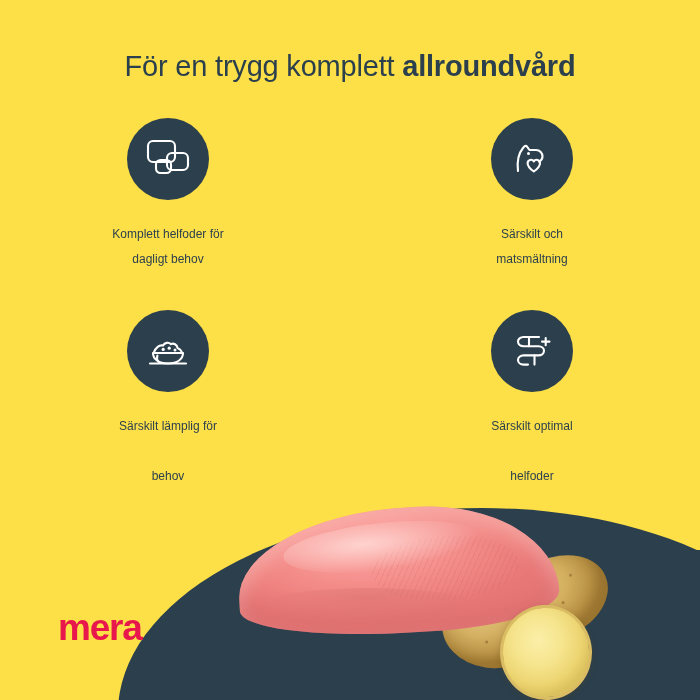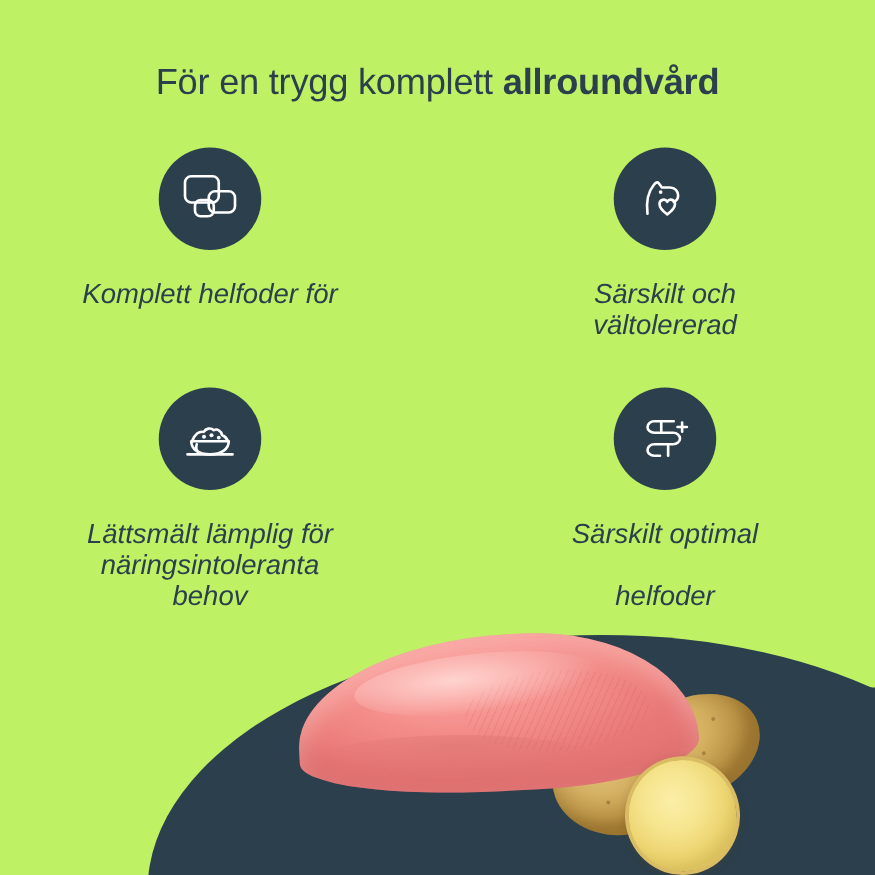--- a/index.html
+++ b/index.html
@@ -7,21 +7,21 @@
     padding: 0;
     background: #ffffff;
   }
   body {
     font-family: "Liberation Sans", sans-serif;
   }
   #page {
     position: relative;
     width: 700px;
     height: 700px;
-    background: #bef264;
+    background: #fde047;
     overflow: hidden;
   }
 
   
   .title {
     position: absolute;
     top: 48px;
     left: 0;
     width: 700px;
     text-align: center;
@@ -62,26 +62,25 @@
     margin: 0 auto 22px auto;
     display: flex;
     align-items: center;
     justify-content: center;
   }
   .icon-circle svg {
     display: block;
   }
 
   .feature-label {
-    font-size: 22px;
+    font-size: 12px;
     line-height: 25px;
     color: #2b3f4d;
     font-weight: 400;
     padding: 0 14px;
-    font-style: italic;
   }
 
   
   .hero {
     position: absolute;
     left: 0;
     top: 430px;
     width: 700px;
     height: 270px;
     overflow: hidden;
@@ -220,52 +219,53 @@
     <div class="feature col-left row-top">
       <div class="icon-circle">
         <svg width="46" height="44" viewBox="0 0 46 44" fill="none" stroke="#ffffff" stroke-width="2.1">
           <rect x="3" y="4" width="27" height="21" rx="5"></rect>
           <rect x="22" y="16" width="21" height="17" rx="5"></rect>
           <rect x="11" y="23" width="15" height="13" rx="4.5"></rect>
         </svg>
       </div>
       <div class="feature-label">
         <span>Komplett helfoder för</span><br>
+        <span>dagligt behov</span>
       </div>
     </div>
 
     <div class="feature col-right row-top">
       <div class="icon-circle">
         <svg width="46" height="44" viewBox="0 0 46 44" fill="none" stroke="#ffffff" stroke-width="2.1" stroke-linejoin="round" stroke-linecap="round">
           <path d="M9 34 C8 26 9 17 14 11 C15.5 9 17 8.3 18 9.6 L20.5 13 L27 13 C31 13 33.5 16 33.5 19.5 C33.5 22 32 23.6 30 24.5"></path>
           <circle cx="19.5" cy="16.6" r="1.5" fill="#ffffff" stroke="none"></circle>
           <path d="M31 26.2 C31 22.8 26.6 21.4 24.8 24.4 C23 21.4 18.6 22.8 18.6 26.2 C18.6 30 24.8 34.5 24.8 34.5 C24.8 34.5 31 30 31 26.2 Z"></path>
         </svg>
       </div>
       <div class="feature-label">
         <span>Särskilt och</span><br>
-        <span>vältolererad</span>
+        <span>matsmältning</span>
       </div>
     </div>
 
     <div class="feature col-left row-bottom">
       <div class="icon-circle">
         <svg width="48" height="44" viewBox="0 0 48 44" fill="none" stroke="#ffffff" stroke-width="2.1" stroke-linejoin="round" stroke-linecap="round">
           <path d="M9 24 C9 30 14.5 34.5 24 34.5 C33.5 34.5 39 30 39 24 Z"></path>
           <path d="M6 34.5 H42"></path>
           <path d="M9.6 24 C11.5 18.5 15.5 15.5 19 16.6 C20.6 13.6 24.6 12.8 27 15.2 C29.6 13.6 33 15.6 33.6 19 C36 20 37.6 21.8 38.4 24"></path>
           <circle cx="19.2" cy="20.4" r="1.6" fill="#ffffff" stroke="none"></circle>
           <circle cx="25.2" cy="19.2" r="1.6" fill="#ffffff" stroke="none"></circle>
           <circle cx="31" cy="21" r="1.5" fill="#ffffff" stroke="none"></circle>
           <path d="M13.4 26.5 C12.6 29.2 13 31.2 14.4 32.6"></path>
         </svg>
       </div>
       <div class="feature-label">
-        <span>Lättsmält lämplig för</span><br>
-        <span>näringsintoleranta</span><br>
+        <span>Särskilt lämplig för</span><br>
+        <br>
         <span>behov</span>
       </div>
     </div>
 
     <div class="feature col-right row-bottom">
       <div class="icon-circle">
         <svg width="46" height="44" viewBox="0 0 46 44" fill="none" stroke="#ffffff" stroke-width="2.1" stroke-linejoin="round" stroke-linecap="round">
           <path d="M30 8 H14.5 C11.4 8 9 10 9 12.6 C9 15.2 11.4 17.2 14.5 17.2 H29.5 C32.6 17.2 35 19.2 35 21.8 C35 24.4 32.6 26.4 29.5 26.4 H14.5 C11.4 26.4 9 28.4 9 31 C9 33.6 11.4 35.6 14.5 35.6 H19"></path>
           <path d="M20 8 V17.2"></path>
           <path d="M25.5 26.4 V35.6"></path>
@@ -302,14 +302,15 @@
     <div class="meat">
       <div class="body"></div>
       <div class="grain"></div>
       <div class="sheen"></div>
       <div class="edge"></div>
     </div>
 
     <div class="potato potato-half"></div>
   </div>
 
+  <div class="logo">mera</div>
 
 </div>
 
 </body></html>

